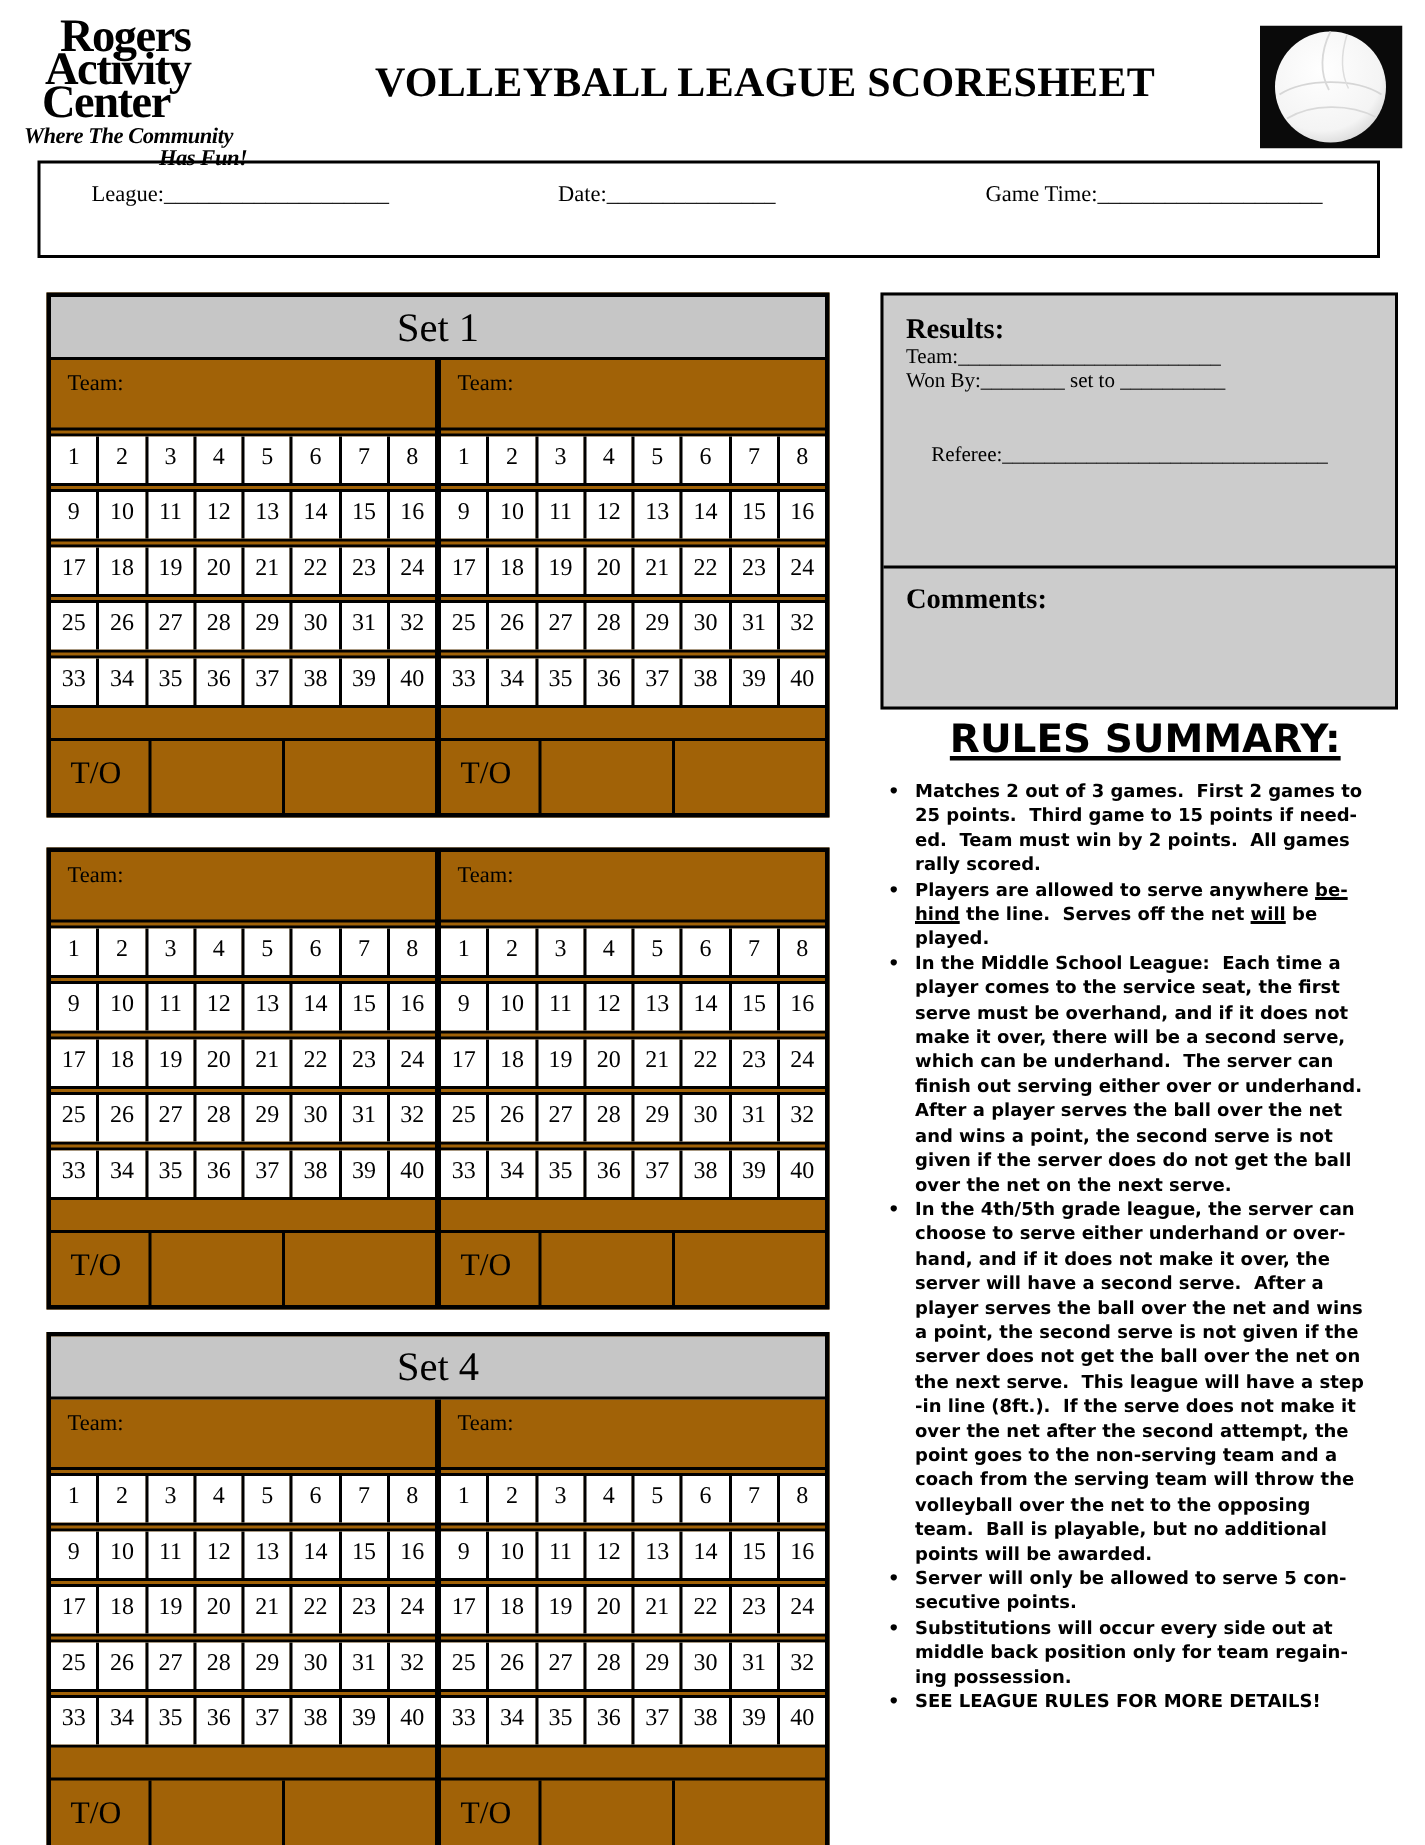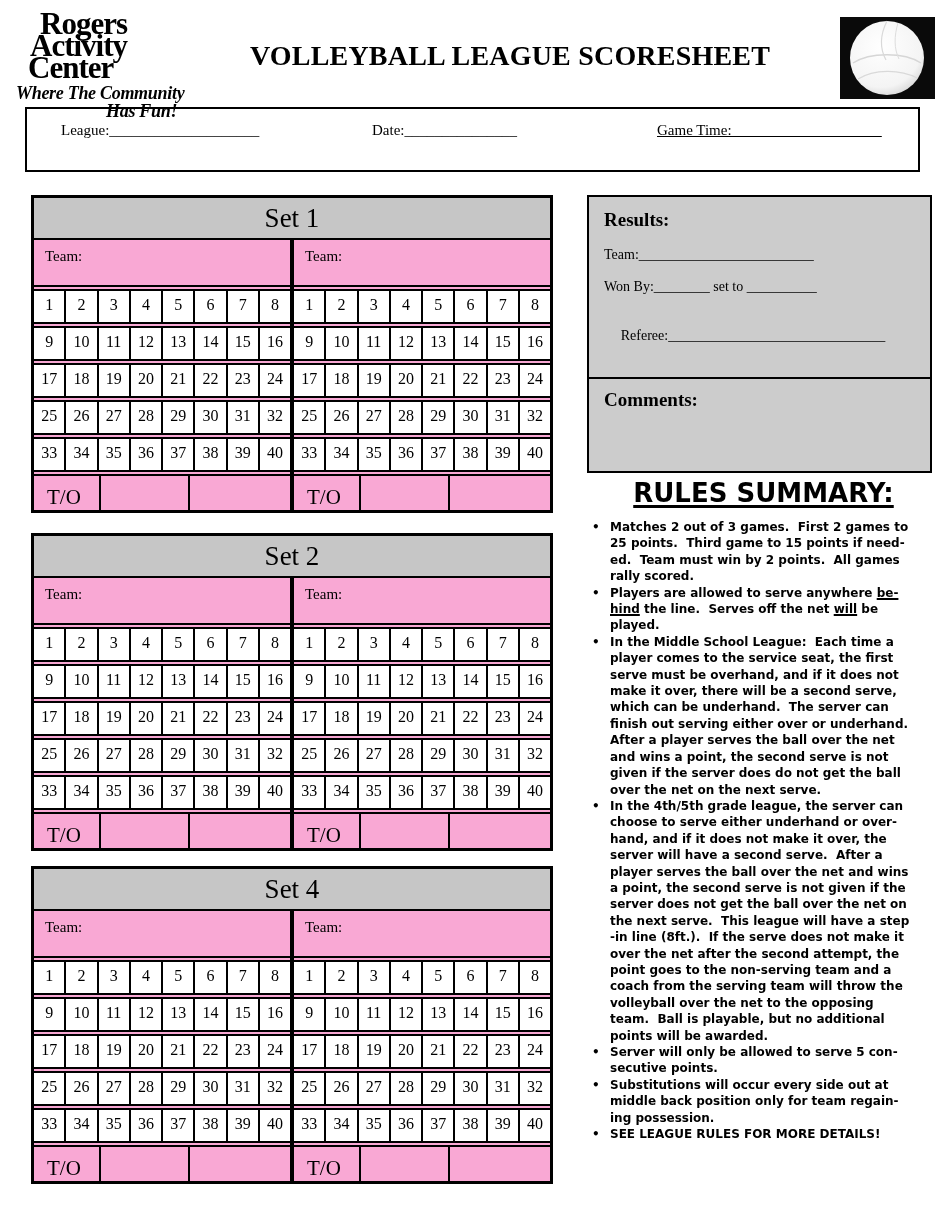--- a/index.html
+++ b/index.html
@@ -13,40 +13,40 @@
   .page{
     position:relative;width:950px;height:1230px;background:var(--page-bg);
     font-family:"Liberation Serif",serif;color:#000;overflow:hidden;
   }
   
   .logo{position:absolute;left:16px;top:8px;width:180px;line-height:1;}
   .logo-l{font-weight:700;font-size:31px;letter-spacing:-1px;font-family:"Liberation Serif",serif;}
   .logo-l1{margin-left:24px;}
   .logo-l2{margin-left:14px;margin-top:-9px;}
   .logo-l3{margin-left:12px;margin-top:-9px;}
-  .logo-tag{font-style:italic;font-weight:700;font-size:18px;letter-spacing:-0.3px;}
+  .logo-tag{font-style:italic;font-weight:700;font-size:15px;letter-spacing:-0.3px;}
   .logo-tag1{margin-top:1px;margin-left:0px;}
   .logo-tag2{margin-left:90px;margin-top:0px;}
   .page-title{
     position:absolute;left:185px;top:40px;width:650px;text-align:center;
     font-weight:700;font-size:28px;letter-spacing:0.2px;font-family:"Liberation Serif",serif;
   }
   .ball-photo{position:absolute;left:840px;top:17px;width:95px;height:82px;}
   
   .info-bar{
     position:absolute;left:25px;top:107px;width:895px;height:65px;
     border:2px solid var(--border);font-size:15px;
   }
   .info-field{position:absolute;top:13px;white-space:pre;}
   .info-league{left:34px;}
   .info-date{left:345px;}
-  .info-time{left:630px;text-decoration:underline;}
+  .info-time{left:630px;}
   
   .sets-column{position:absolute;left:31px;top:195px;width:522px;}
-  .set-table{border:3px solid var(--border);background:#f9a8d4;}
+  .set-table{border:3px solid var(--border);background:#a16207;}
   .set-gap1{margin-bottom:20px;}
   .set-gap2{margin-bottom:15px;}
   .set-title{
     height:42px;line-height:40px;text-align:center;font-size:27px;
     background:var(--set-header-bg);border-bottom:2px solid var(--border);
   }
   .set-body{display:flex;}
   .team-half{flex:1;min-width:0;}
   .team-half.half-a{border-right:2px solid var(--border);}
   .team-half.half-b{border-left:2px solid var(--border);}
@@ -55,35 +55,35 @@
     padding:8px 0 0 11px;font-size:15px;
   }
   .grid-row{
     display:flex;margin-top:2px;height:35px;
     border-top:2px solid var(--border);border-bottom:2px solid var(--border);
   }
   .num-cell{
     flex:1;text-align:center;font-size:16px;padding-top:5px;background:#fff;
   }
   .num-cell + .num-cell{border-left:2px solid var(--border);}
-  .to-row{display:flex;margin-top:2px;height:36px;border-top:2px solid var(--border);}
+  .to-row{display:flex;margin-top:20px;height:50px;border-top:2px solid var(--border);}
   .to-label{
     width:26%;border-right:2px solid var(--border);
     font-size:21px;padding:9px 0 0 13px;
   }
   .to-box1{width:35%;border-right:2px solid var(--border);}
   .to-box2{flex:1;}
   
   .results-panel{
     position:absolute;left:587px;top:195px;width:345px;height:278px;
     background:var(--panel-bg);border:2px solid var(--border);
   }
   .results-section{height:182px;border-bottom:2px solid var(--border);padding:12px 28px 0 15px;}
   .panel-heading{font-weight:700;font-size:19px;}
-  .blank-line{font-size:14px;margin-top:16px;white-space:pre;}
+  .blank-line{font-size:14px;white-space:pre;}
   .blank-line.referee-line{margin-top:33px;text-align:center;}
   .comments-section{padding:10px 15px 0 15px;}
   
   .rules{position:absolute;left:585px;top:478px;width:357px;font-family:"DejaVu Sans",sans-serif;}
   .rules-heading{
     text-align:center;font-weight:700;font-size:26px;letter-spacing:0px;
     text-decoration:underline;text-decoration-thickness:3px;text-underline-offset:3px;
   }
   .rules-list{margin-top:11px;}
   .rule-bullet{display:flex;font-weight:700;font-size:12px;line-height:16.4px;}
@@ -252,21 +252,20 @@
           <div class="to-row">
             <div class="to-label">T/O</div>
             <div class="to-box1"></div>
             <div class="to-box2"></div>
           </div>
         </div>
       </div>
     </div>
 
     <div class="set-table set-gap2">
-      <div class="set-title">Set 2</div>
       <div class="set-body">
         <div class="team-half half-a">
           <div class="team-row">Team:</div>
           <div>
               <div class="grid-row">
                 <div class="num-cell">1</div>
                 <div class="num-cell">2</div>
                 <div class="num-cell">3</div>
                 <div class="num-cell">4</div>
                 <div class="num-cell">5</div>

